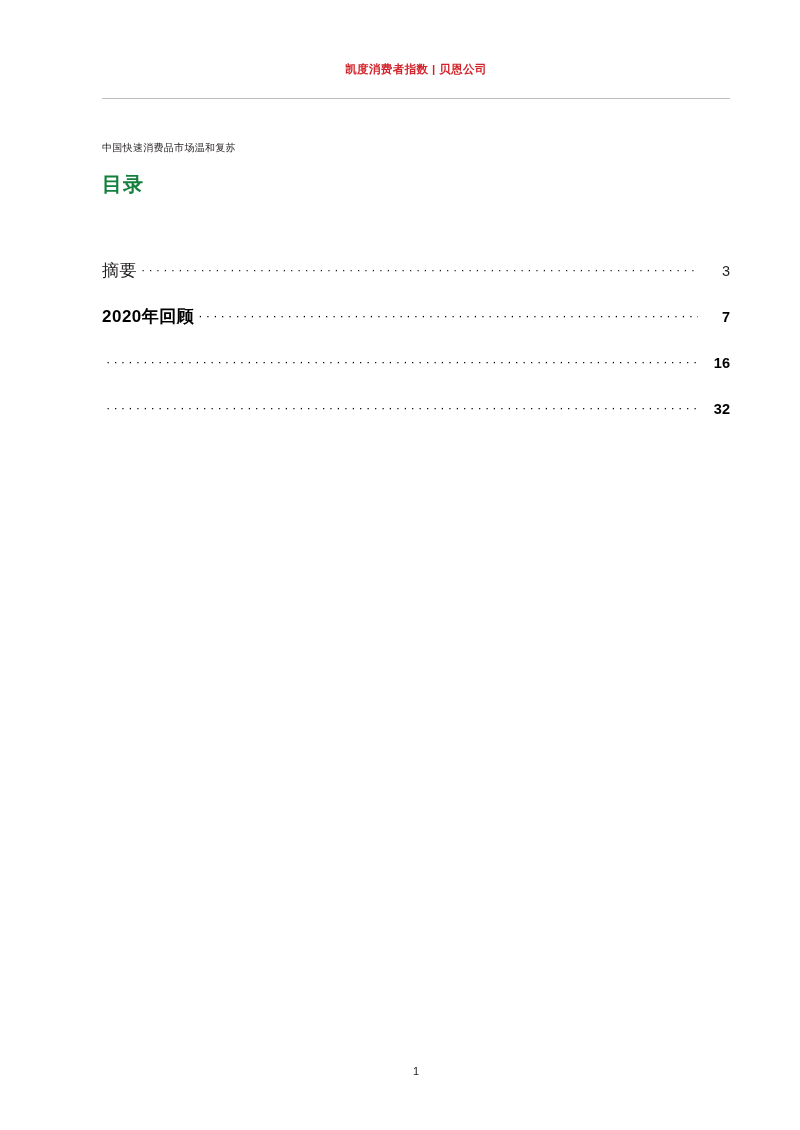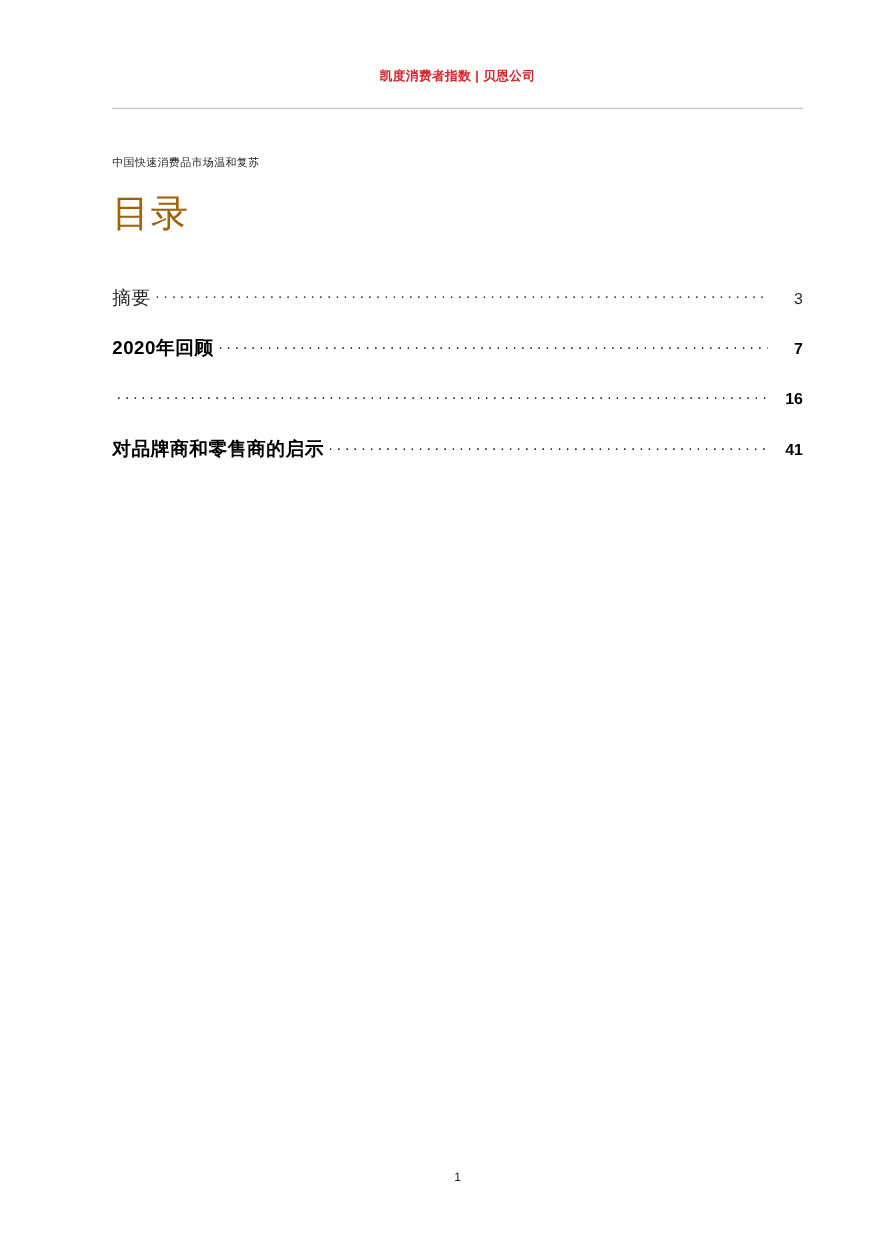--- a/index.html
+++ b/index.html
@@ -57,23 +57,23 @@
     text-align: left;
     font-size: 10px;
     color: #231f20;
     letter-spacing: 0.3px;
     margin-top: 28px;
   }
   .toc-title {
     position: absolute;
     left: 0;
     top: 171px;
-    font-size: 34px;
-    font-weight: normal;
-    color: #a16207;
+    font-size: 20px;
+    font-weight: bold;
+    color: #15803d;
     letter-spacing: 1px;
   }
   .toc-list {
     position: absolute;
     left: 0;
     top: 248px;
     width: 628px;
   }
   .toc-row {
     display: flex;
@@ -157,23 +157,22 @@
         <span class="toc-dots">····································································································</span>
         <span class="toc-page">7</span>
       </div>
 
       <div class="toc-row row-red">
         <span class="toc-dots">····································································································</span>
         <span class="toc-page">16</span>
       </div>
 
       <div class="toc-row row-red">
-        <span class="toc-label">对品牌商和零售商的启示</span>
         <span class="toc-dots">····································································································</span>
-        <span class="toc-page">41</span>
+        <span class="toc-page">32</span>
       </div>
 
     </div>
 
     <div class="page-number">1</div>
 
   </div>
 </div>
 
 </body></html>

